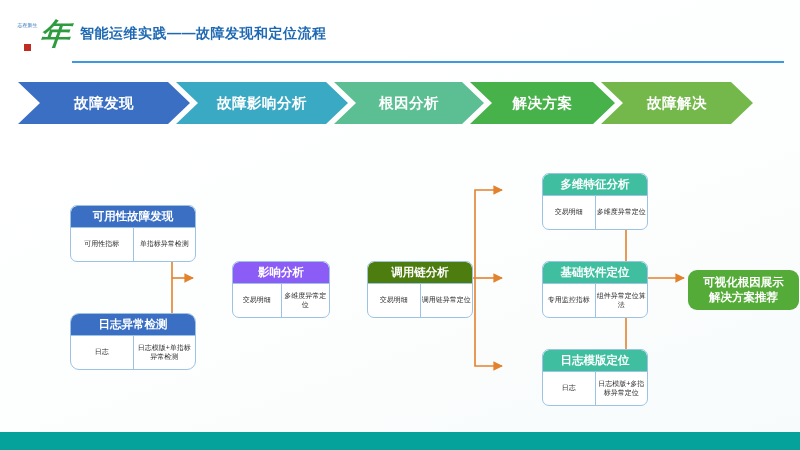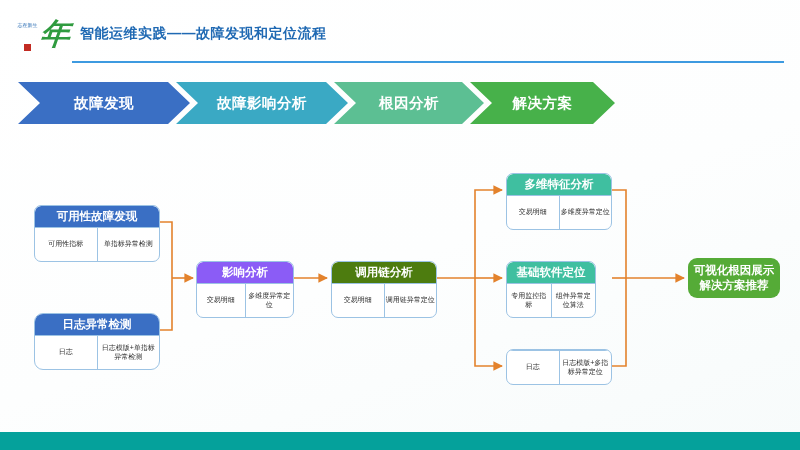--- a/index.html
+++ b/index.html
@@ -115,20 +115,21 @@
     height: 450px;
     pointer-events: none;
   }
   .node {
     position: absolute;
     box-sizing: border-box;
     border: 1px solid #9cc3e4;
     border-radius: 7px;
     background: #ffffff;
     overflow: hidden;
+    margin-left: 36px;
   }
   .node .head {
     height: 21px;
     display: flex;
     align-items: center;
     justify-content: center;
     color: #ffffff;
     font-size: 11.5px;
     font-weight: bold;
     white-space: nowrap;
@@ -202,20 +203,23 @@
       </div>
       <div class="chev first" style="left: 0px; width: 172px; background: rgb(58, 111, 196);">
         <span>故障发现</span>
       </div>
       <div class="chev" style="left: 316px; width: 150px; background: rgb(92, 191, 147);">
         <span>根因分析</span>
       </div>
       <div class="chev" style="left: 452px; width: 145px; background: rgb(71, 177, 74);">
         <span>解决方案</span>
       </div>
+      <div class="chev" style="left: 583px; width: 152px; background: rgb(116, 184, 75);">
+        <span>故障解决</span>
+      </div>
     </div>
 
   <svg id="flow" viewBox="0 0 800 450" xmlns="http://www.w3.org/2000/svg">
     <defs>
       <marker id="arr" viewBox="0 0 10 10" refX="9" refY="5" markerWidth="6" markerHeight="6" orient="auto-start-reverse">
         <path d="M 0 0 L 10 5 L 0 10 z" fill="#e3822c"></path>
       </marker>
     </defs>
     <g fill="none" stroke="#e3822c" stroke-width="1.6">
 
@@ -266,31 +270,32 @@
           <div class="cell">调用链异常定位</div>
         </div>
       </div>
       <div class="node" style="left: 506px; top: 173px; width: 106px;">
         <div class="head" style="background: rgb(63, 191, 160);">多维特征分析</div>
         <div class="cells">
           <div class="cell">交易明细</div>
           <div class="cell">多维度异常定位</div>
         </div>
       </div>
-      <div class="node" style="left: 506px; top: 261px; width: 90px;">
+      <div class="node" style="left: 506px; top: 261px; width: 106px;">
         <div class="head" style="background: rgb(63, 191, 160);">基础软件定位</div>
         <div class="cells">
           <div class="cell">专用监控指标</div>
           <div class="cell">组件异常定位算法</div>
         </div>
       </div>
       <div class="node" style="left: 506px; top: 349px; width: 106px;">
+        <div class="head" style="background: rgb(63, 191, 160);">日志模版定位</div>
         <div class="cells">
           <div class="cell">日志</div>
           <div class="cell">日志模版+多指标异常定位</div>
         </div>
       </div>
-      <div class="leaf" style="left: 688px; top: 258px; width: 92px; height: 40px; background: rgb(85, 171, 55);">可视化根因展示
+      <div class="leaf" style="left: 688px; top: 270px; width: 111px; height: 40px; background: rgb(85, 171, 55);">可视化根因展示
 解决方案推荐</div>
     </div>
 
   <div class="bottom-band"></div>
 </div>
 
 </body></html>

